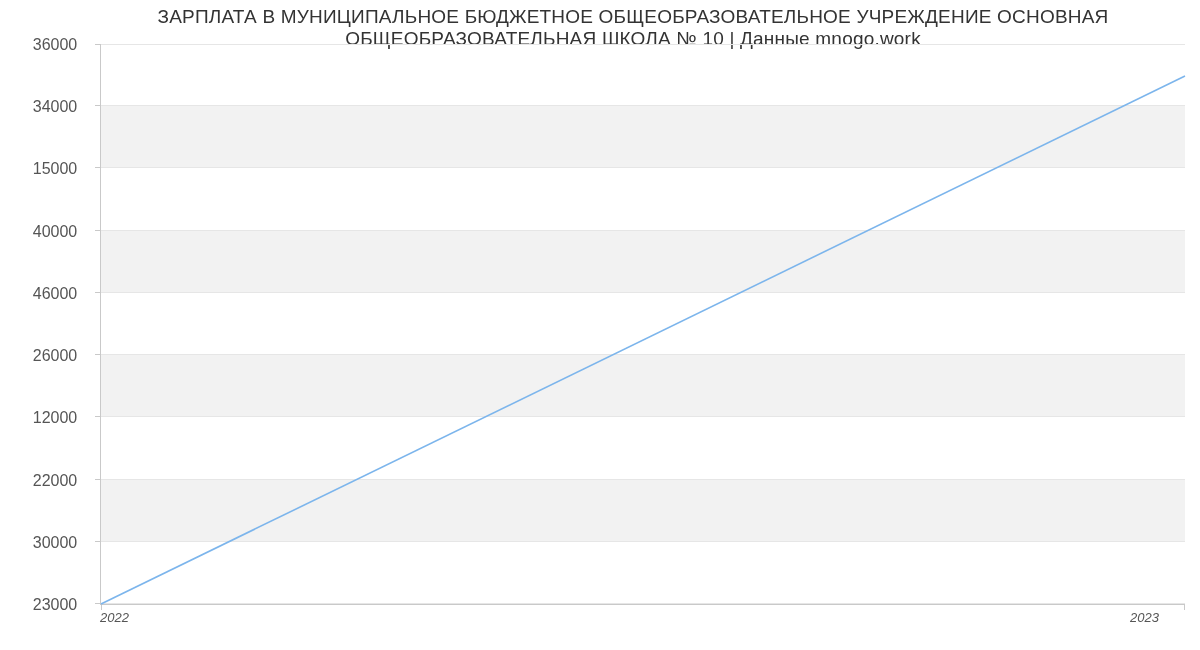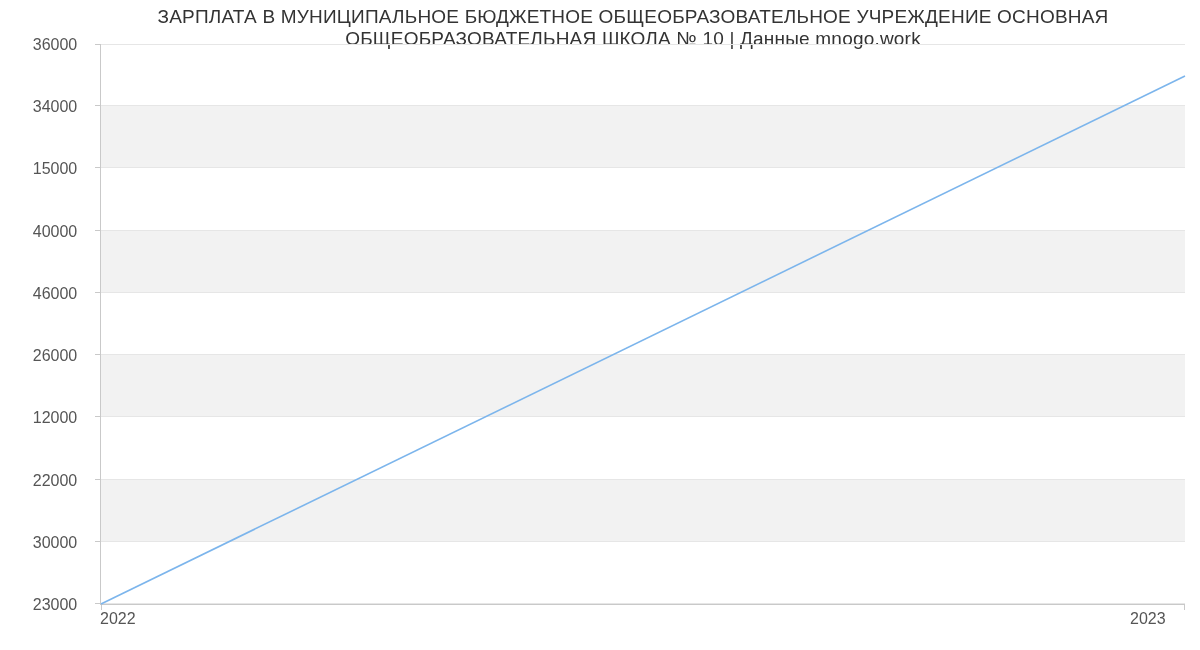--- a/index.html
+++ b/index.html
@@ -61,22 +61,23 @@
     right: 1105px;
     width: 80px;
     text-align: center;
     font-size: 16px;
     color: #555555;
     transform: translateY(-50%);
   }
   .xlabel {
     position: absolute;
     top: 610px;
-    font-size: 16px;
+    font-size: 13px;
     color: #555555;
+    font-style: italic;
   }
   svg.line-layer {
     position: absolute;
     left: 0;
     top: 0;
     width: 100%;
     height: 100%;
     overflow: visible;
   }
 </style>

